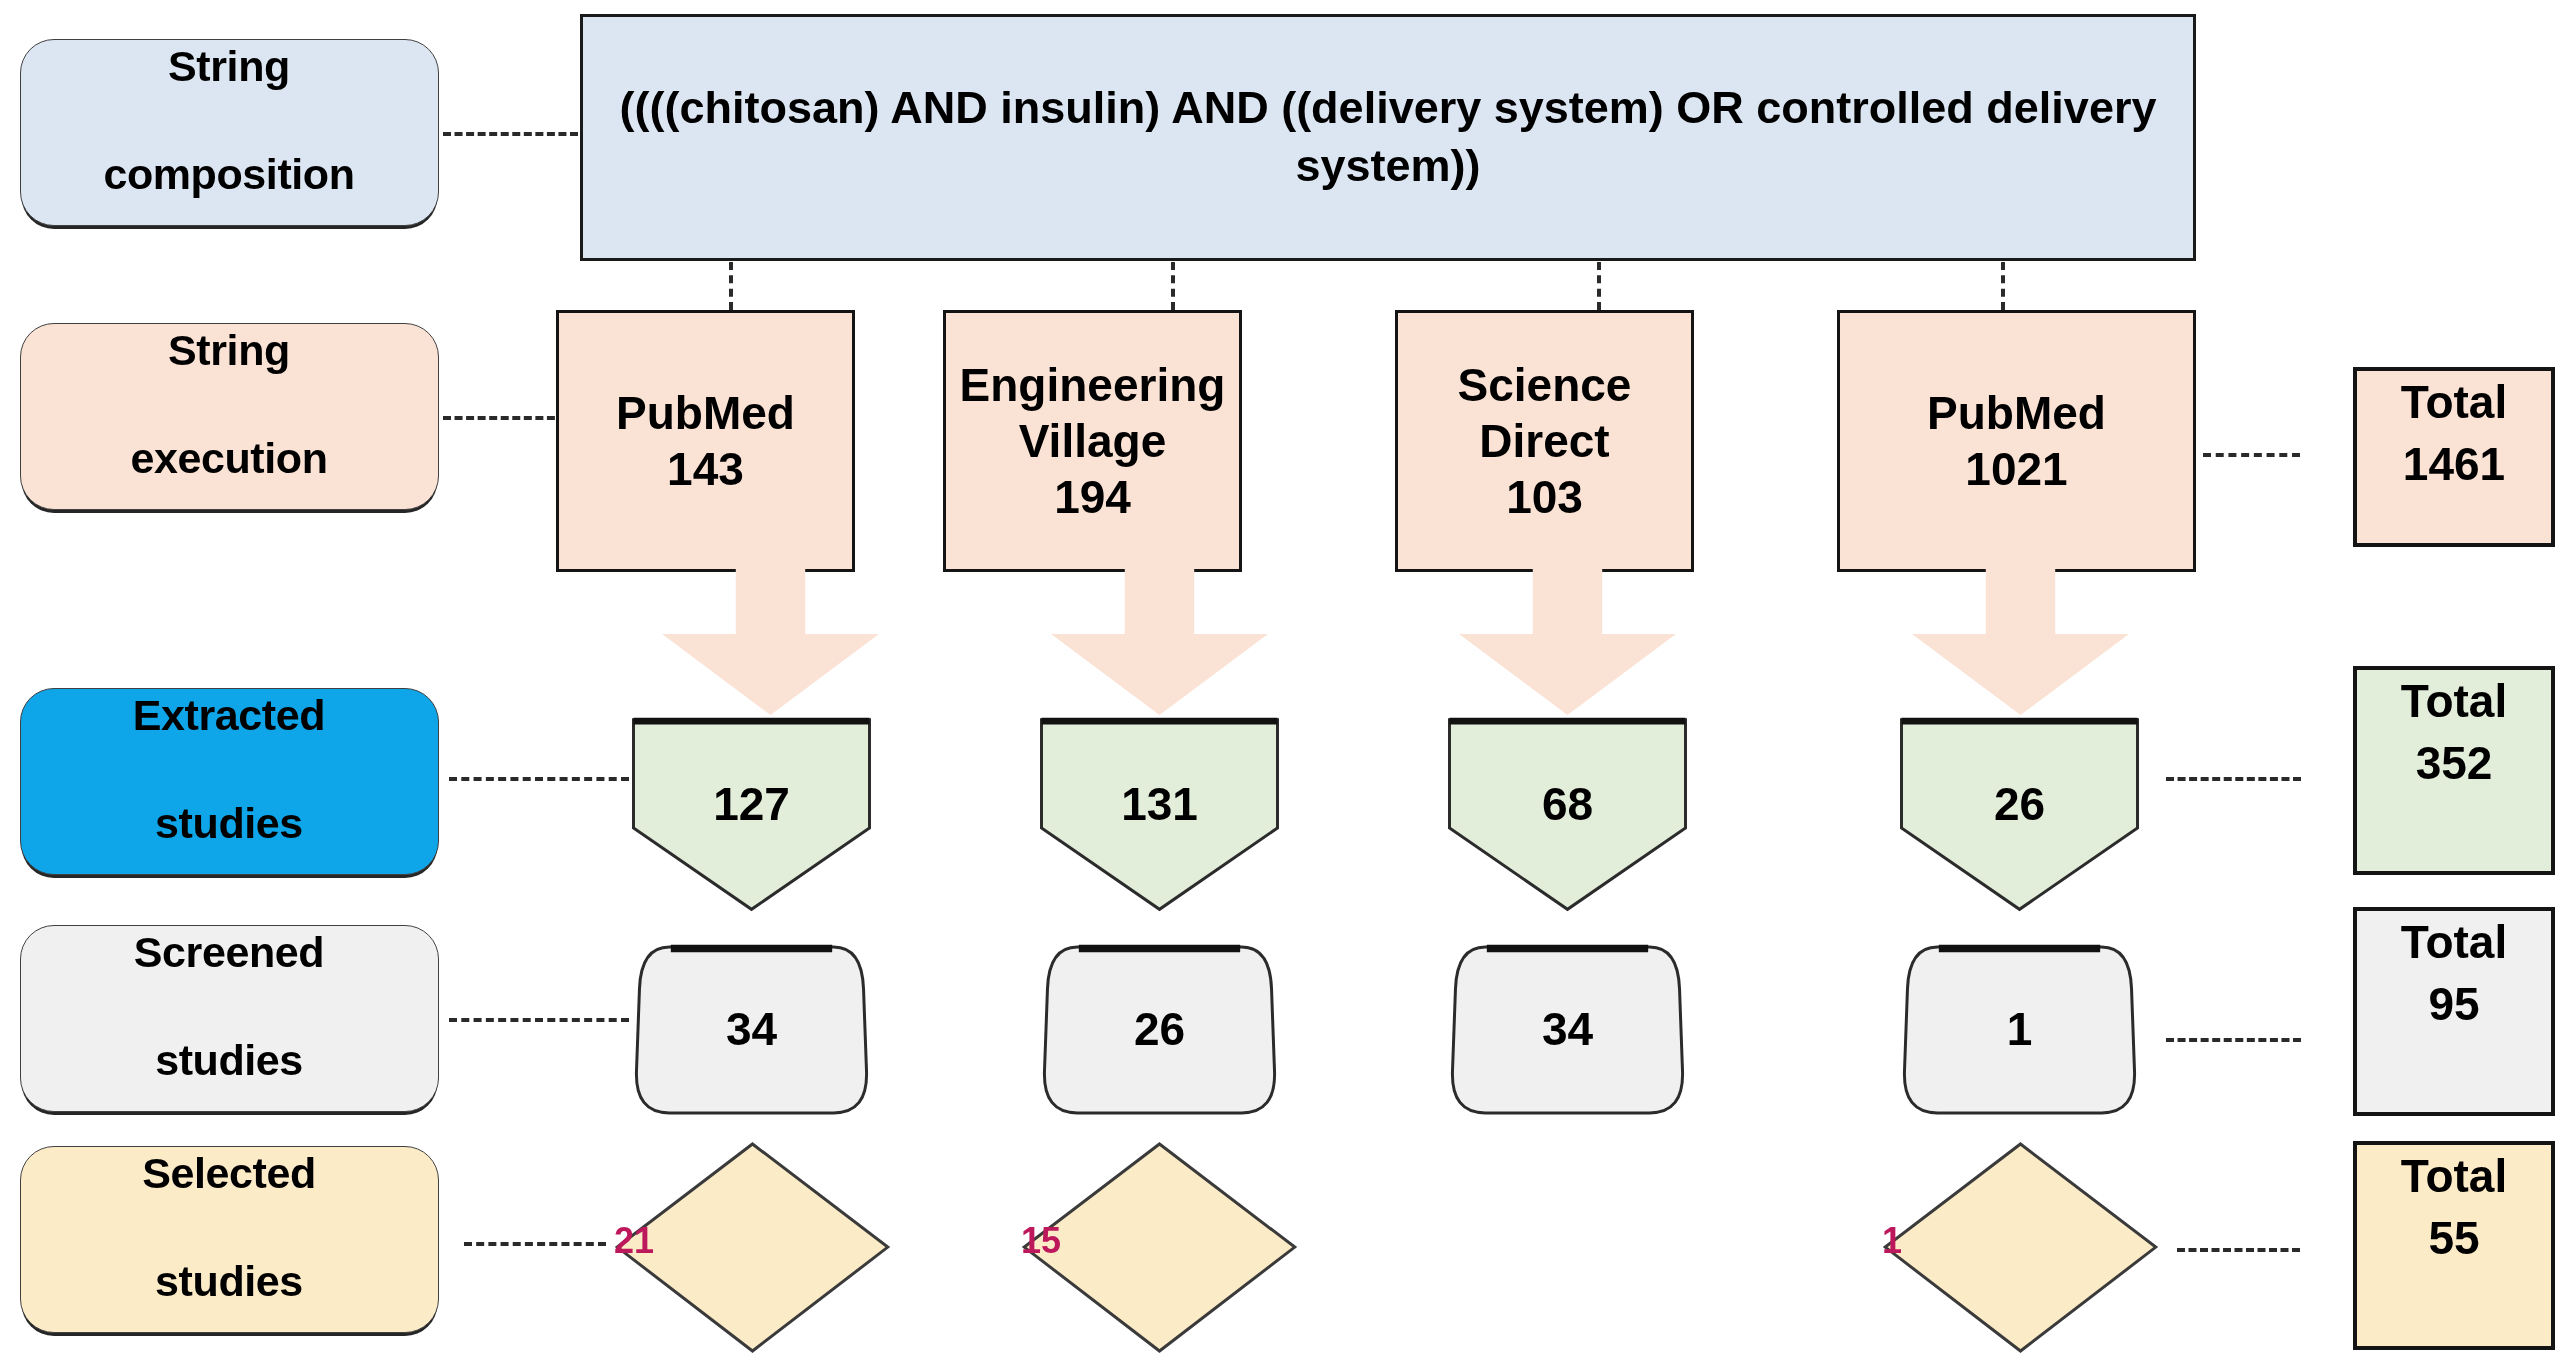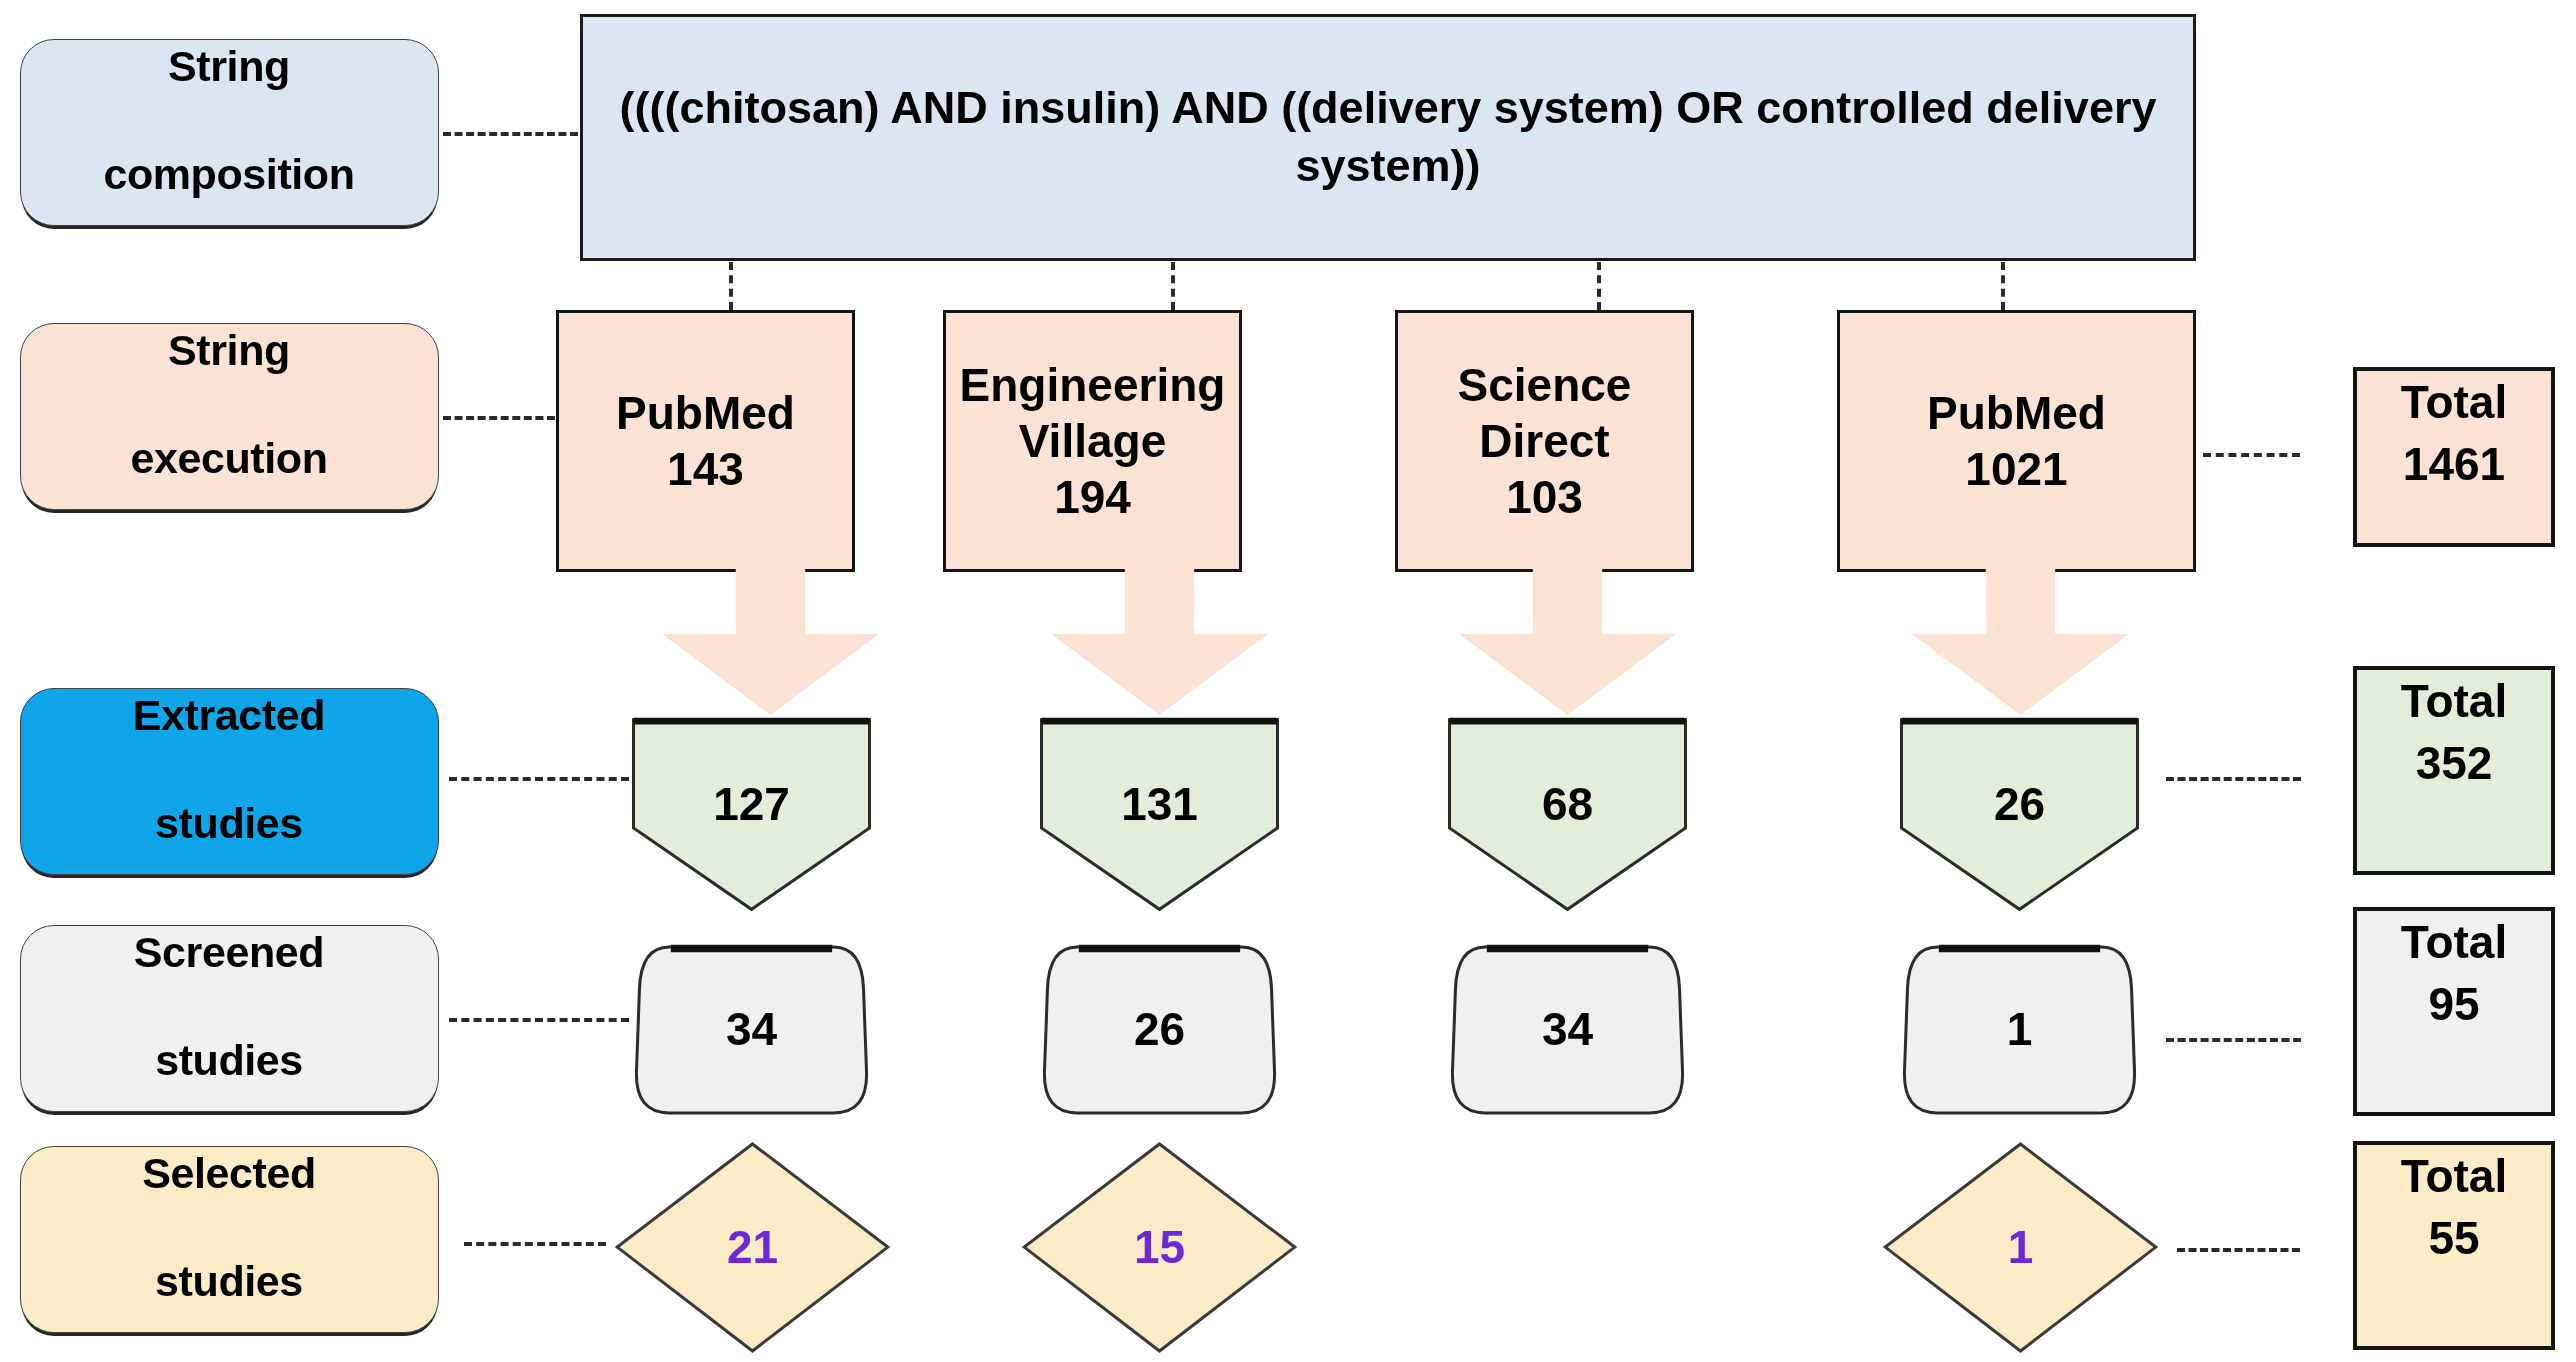--- a/index.html
+++ b/index.html
@@ -69,21 +69,21 @@
   .barrel-label{
     position:absolute;left:0;width:100%;
     text-align:center;font-weight:bold;font-size:46px;color:#000;
   }
 
   
   .dia-wrap{position:absolute;}
   .dia-wrap svg{position:absolute;left:0;top:0;}
   .dia-label{
     position:absolute;left:0;width:100%;
-    text-align:center;font-weight:bold;font-size:46px;color:#6d28d9;
+    text-align:left;font-weight:bold;font-size:36px;color:#be185d;
   }
 
   
   .totalbox{
     border:4.5px solid #141414;
     display:flex;flex-direction:column;align-items:center;justify-content:flex-start;
     font-weight:bold;
     font-size:46px;
     line-height:1.35;
     color:#000;

